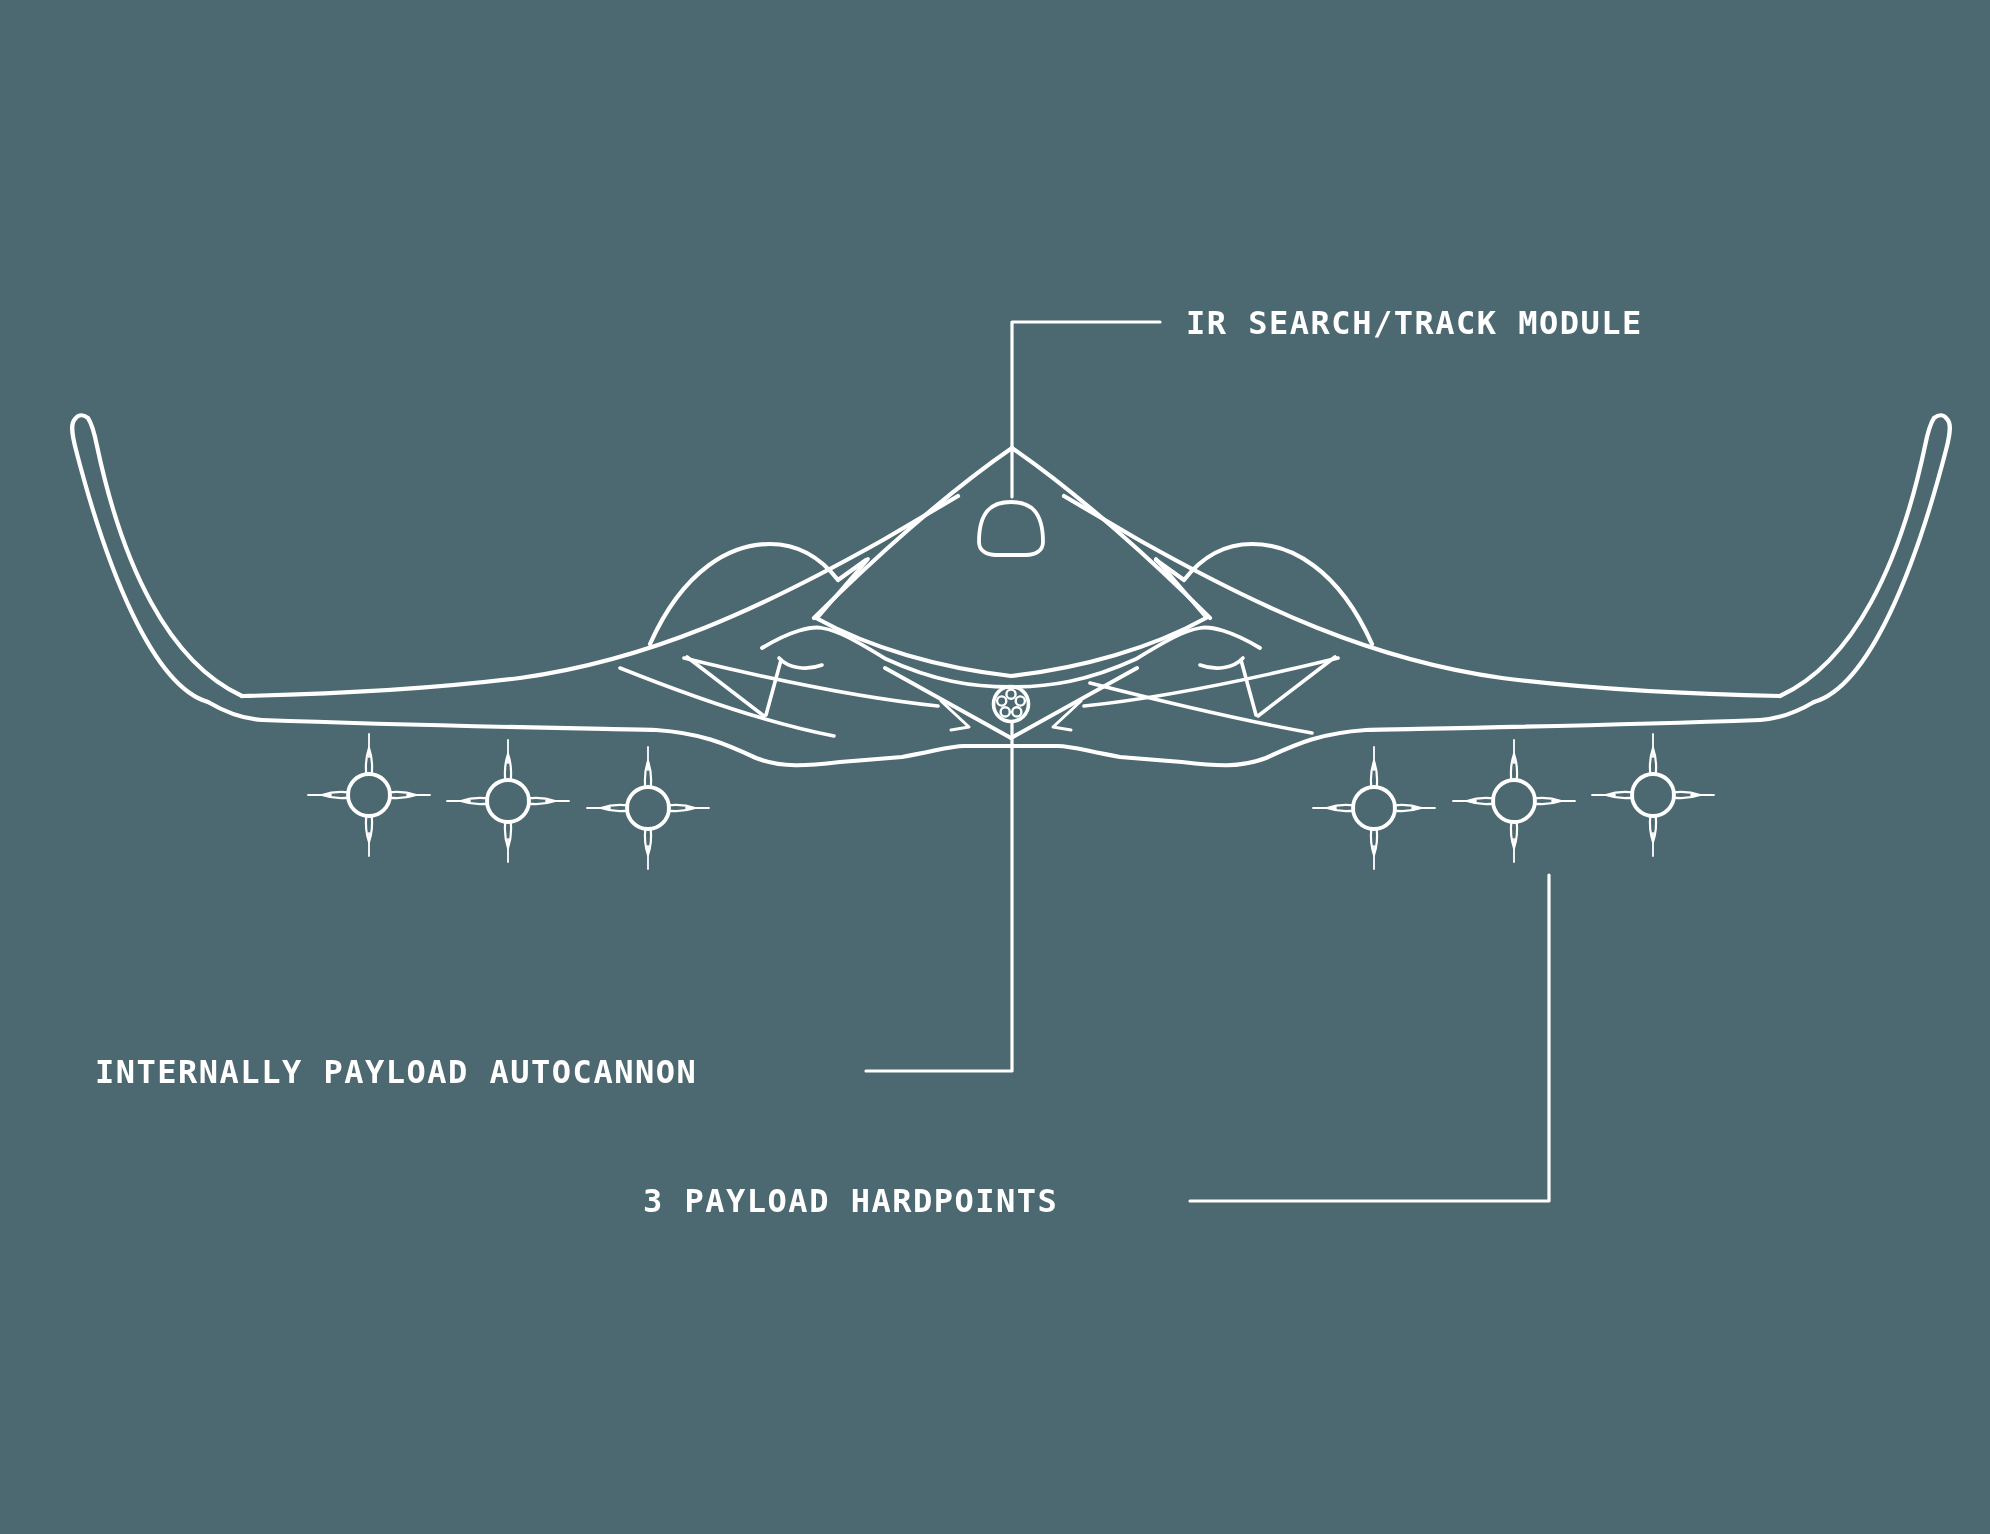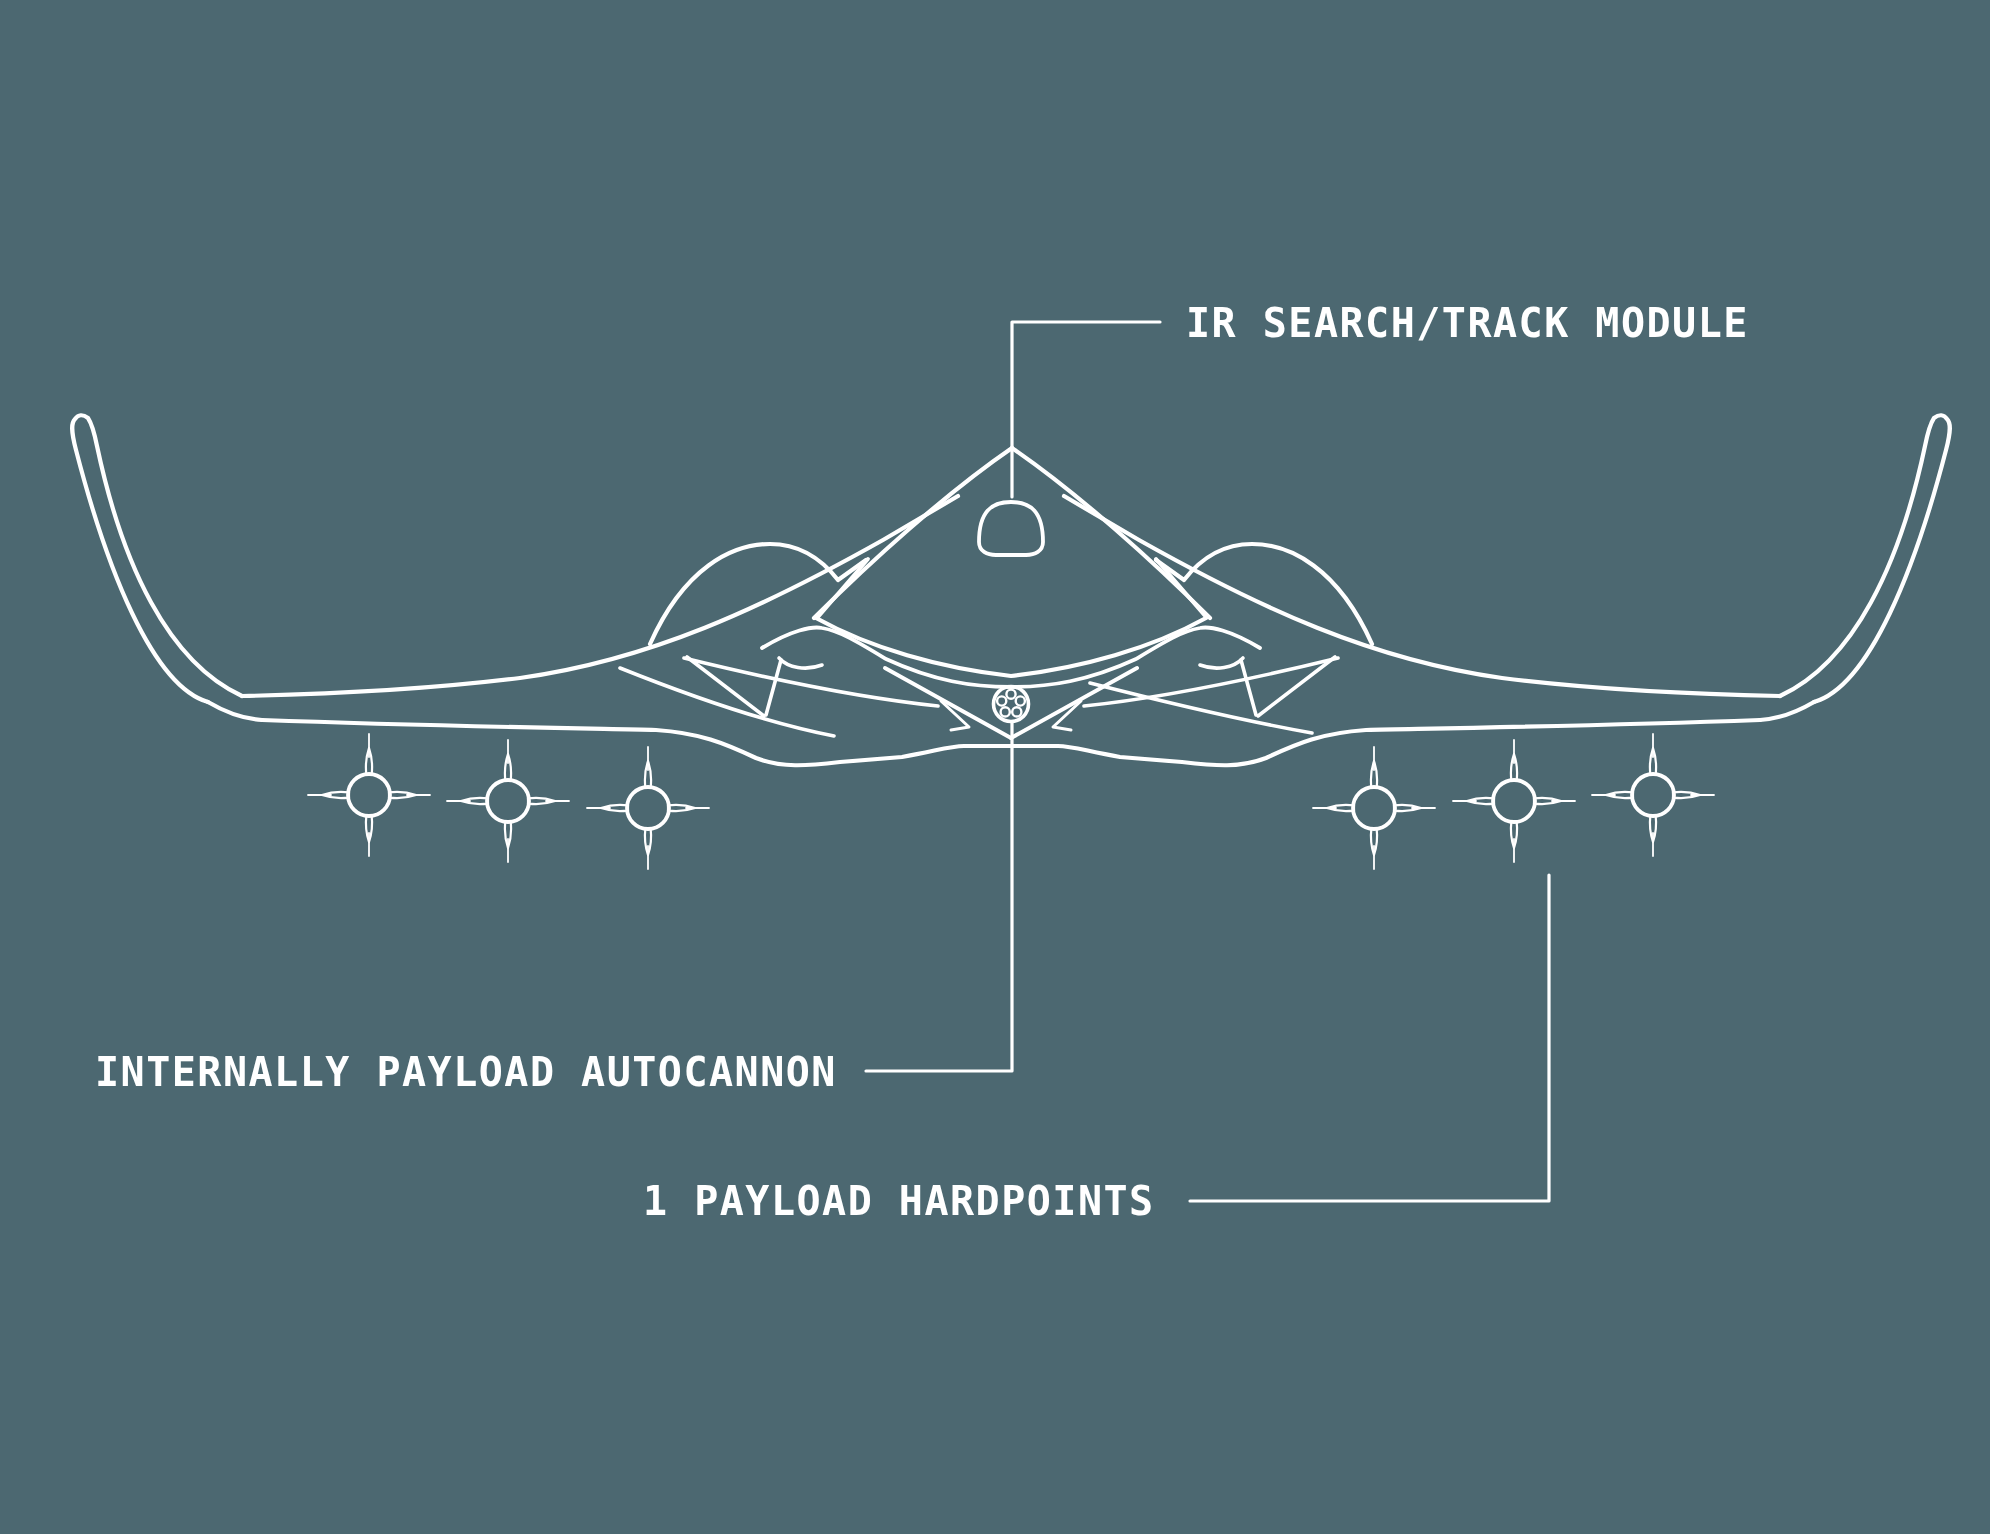--- a/index.html
+++ b/index.html
@@ -11,21 +11,21 @@
   body{
     background:var(--bg);
     font-family:"DejaVu Sans Mono","Liberation Mono",monospace;
   }
   .page{position:relative;width:1990px;height:1534px;}
   .art{position:absolute;left:0;top:0;width:1990px;height:1534px;color:var(--line);}
   .art path,.art circle{fill:none;stroke:currentColor;stroke-linecap:round;stroke-linejoin:round;}
   .label{
     position:absolute;
     color:var(--line);
-    font-size:40px;
+    font-size:32px;
     font-weight:700;
     letter-spacing:1.5px;
     line-height:44px;
     white-space:nowrap;
     user-select:none;
     text-align:center;
   }
   #label-ir{left:1186px;top:301px;}
   #label-gun{left:95px;top:1050px;}
   #label-hp{left:643px;top:1179px;}
@@ -107,15 +107,15 @@
 
     <g>
       <path stroke-width="3.2" d="M 1160,322 L 1012,322 L 1012,497"></path>
       <path stroke-width="3.2" d="M 866,1071 L 1012,1071 L 1012,722"></path>
       <path stroke-width="3.2" d="M 1190,1201 L 1549,1201 L 1549,875"></path>
     </g>
   </svg>
 
   <div class="label" id="label-ir">IR SEARCH/TRACK MODULE</div>
   <div class="label" id="label-gun">INTERNALLY PAYLOAD AUTOCANNON</div>
-  <div class="label" id="label-hp">1 PAYLOAD HARDPOINTS</div>
+  <div class="label" id="label-hp">3 PAYLOAD HARDPOINTS</div>
 
 </div>
 
 </body></html>

